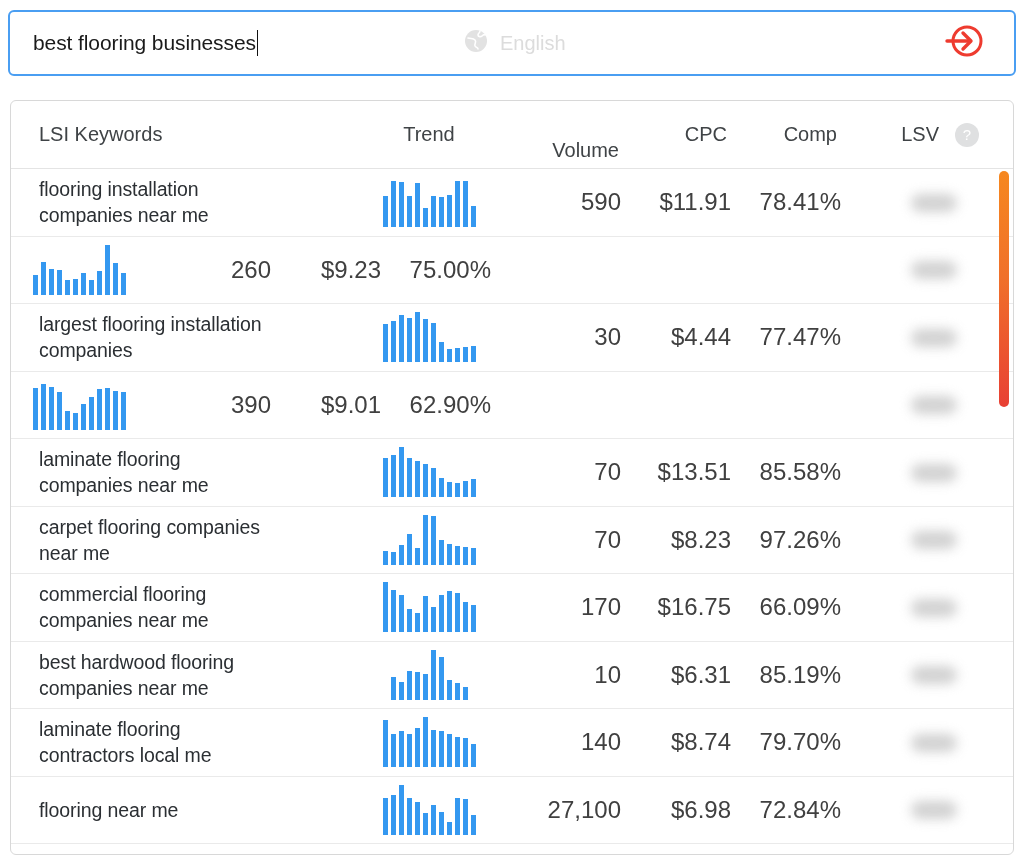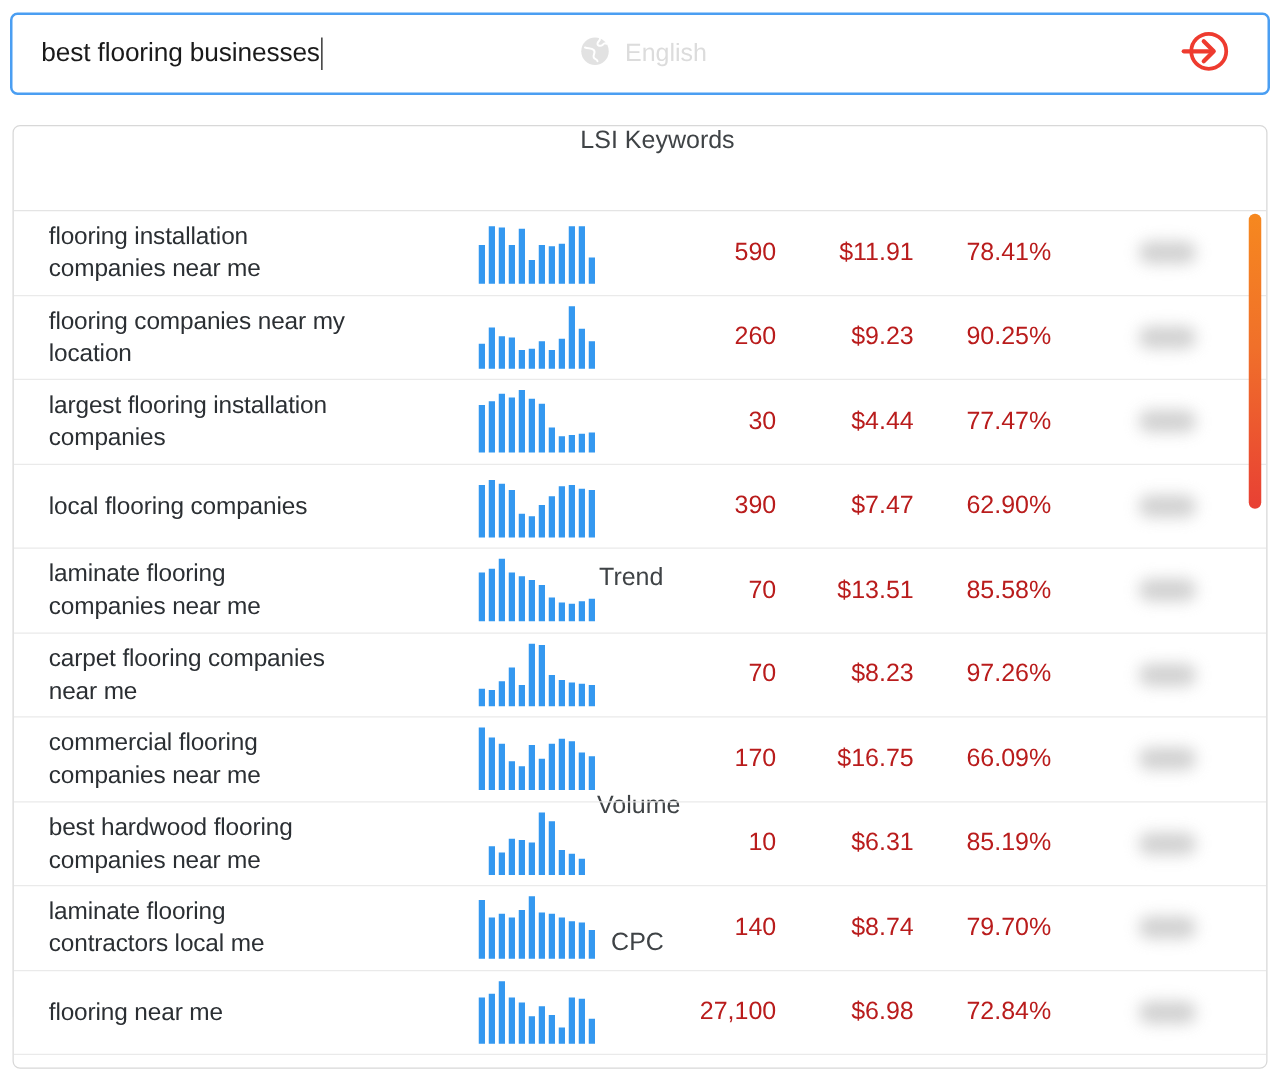--- a/index.html
+++ b/index.html
@@ -103,21 +103,20 @@
     border-radius: 6px;
     overflow: hidden;
   }
 
   .thead {
     display: flex;
     align-items: center;
     height: 68px;
     border-bottom: 1px solid #e4e4e4;
     box-sizing: border-box;
-    flex-direction: column;
   }
 
   .col-kw      { flex: 0 0 350px; padding-left: 28px; box-sizing: border-box; }
   .col-trend   { flex: 0 0 150px; box-sizing: border-box; }
   .col-volume  { flex: 0 0 110px; box-sizing: border-box; text-align: right; }
   .col-cpc     { flex: 0 0 110px; box-sizing: border-box; text-align: right; }
   .col-comp    { flex: 0 0 110px; box-sizing: border-box; text-align: right; }
   .col-lsv     { flex: 1 1 auto;  box-sizing: border-box; text-align: right; padding-right: 48px; }
 
   .th {
@@ -152,22 +151,22 @@
 
   .kw-text {
     font-size: 19.5px;
     color: #2b2f33;
     line-height: 26px;
     letter-spacing: -0.1px;
   }
   .kw-text .l2 { display: block; }
 
   .num {
-    font-size: 20px;
-    color: #b91c1c;
+    font-size: 24px;
+    color: #404040;
     white-space: nowrap;
   }
 
   
   .spark {
     display: flex;
     align-items: flex-end;
     justify-content: center;
     gap: 3px;
     height: 50px;
@@ -287,42 +286,39 @@
               <i style="height: 46px; background: rgb(52, 152, 240);"></i>
               <i style="height: 21px; background: rgb(52, 152, 240);"></i>
             </div>
           </div>
           <div class="col-volume"><span class="num">590</span></div>
           <div class="col-cpc"><span class="num">$11.91</span></div>
           <div class="col-comp"><span class="num">78.41%</span></div>
           <div class="col-lsv"><span class="lsv-blur"></span></div>
         </div>
         <div class="trow">
-          <div class="col-kw">
-            <div class="kw-text">flooring companies near my<span class="l2">location</span></div>
-          </div>
           <div class="col-trend">
             <div class="spark">
               <i style="height: 20px; background: rgb(52, 152, 240);"></i>
               <i style="height: 33px; background: rgb(52, 152, 240);"></i>
               <i style="height: 26px; background: rgb(52, 152, 240);"></i>
               <i style="height: 25px; background: rgb(52, 152, 240);"></i>
               <i style="height: 15px; background: rgb(52, 152, 240);"></i>
               <i style="height: 16px; background: rgb(52, 152, 240);"></i>
               <i style="height: 22px; background: rgb(52, 152, 240);"></i>
               <i style="height: 15px; background: rgb(52, 152, 240);"></i>
               <i style="height: 24px; background: rgb(52, 152, 240);"></i>
               <i style="height: 50px; background: rgb(52, 152, 240);"></i>
               <i style="height: 32px; background: rgb(52, 152, 240);"></i>
               <i style="height: 22px; background: rgb(52, 152, 240);"></i>
             </div>
           </div>
           <div class="col-volume"><span class="num">260</span></div>
           <div class="col-cpc"><span class="num">$9.23</span></div>
-          <div class="col-comp"><span class="num">90.25%</span></div>
+          <div class="col-comp"><span class="num">75.00%</span></div>
           <div class="col-lsv"><span class="lsv-blur"></span></div>
         </div>
         <div class="trow">
           <div class="col-kw">
             <div class="kw-text">largest flooring installation<span class="l2">companies</span></div>
           </div>
           <div class="col-trend">
             <div class="spark">
               <i style="height: 38px; background: rgb(52, 152, 240);"></i>
               <i style="height: 41px; background: rgb(52, 152, 240);"></i>
@@ -337,41 +333,38 @@
               <i style="height: 15px; background: rgb(52, 152, 240);"></i>
               <i style="height: 16px; background: rgb(52, 152, 240);"></i>
             </div>
           </div>
           <div class="col-volume"><span class="num">30</span></div>
           <div class="col-cpc"><span class="num">$4.44</span></div>
           <div class="col-comp"><span class="num">77.47%</span></div>
           <div class="col-lsv"><span class="lsv-blur"></span></div>
         </div>
         <div class="trow">
-          <div class="col-kw">
-            <div class="kw-text">local flooring companies</div>
-          </div>
           <div class="col-trend">
             <div class="spark">
               <i style="height: 42px; background: rgb(52, 152, 240);"></i>
               <i style="height: 46px; background: rgb(52, 152, 240);"></i>
               <i style="height: 43px; background: rgb(52, 152, 240);"></i>
               <i style="height: 38px; background: rgb(52, 152, 240);"></i>
               <i style="height: 19px; background: rgb(52, 152, 240);"></i>
               <i style="height: 17px; background: rgb(52, 152, 240);"></i>
               <i style="height: 26px; background: rgb(52, 152, 240);"></i>
               <i style="height: 33px; background: rgb(52, 152, 240);"></i>
               <i style="height: 41px; background: rgb(52, 152, 240);"></i>
               <i style="height: 42px; background: rgb(52, 152, 240);"></i>
               <i style="height: 39px; background: rgb(52, 152, 240);"></i>
               <i style="height: 38px; background: rgb(52, 152, 240);"></i>
             </div>
           </div>
           <div class="col-volume"><span class="num">390</span></div>
-          <div class="col-cpc"><span class="num">$7.47</span></div>
+          <div class="col-cpc"><span class="num">$9.01</span></div>
           <div class="col-comp"><span class="num">62.90%</span></div>
           <div class="col-lsv"><span class="lsv-blur"></span></div>
         </div>
         <div class="trow">
           <div class="col-kw">
             <div class="kw-text">laminate flooring<span class="l2">companies near me</span></div>
           </div>
           <div class="col-trend">
             <div class="spark">
               <i style="height: 39px; background: rgb(52, 152, 240);"></i>

